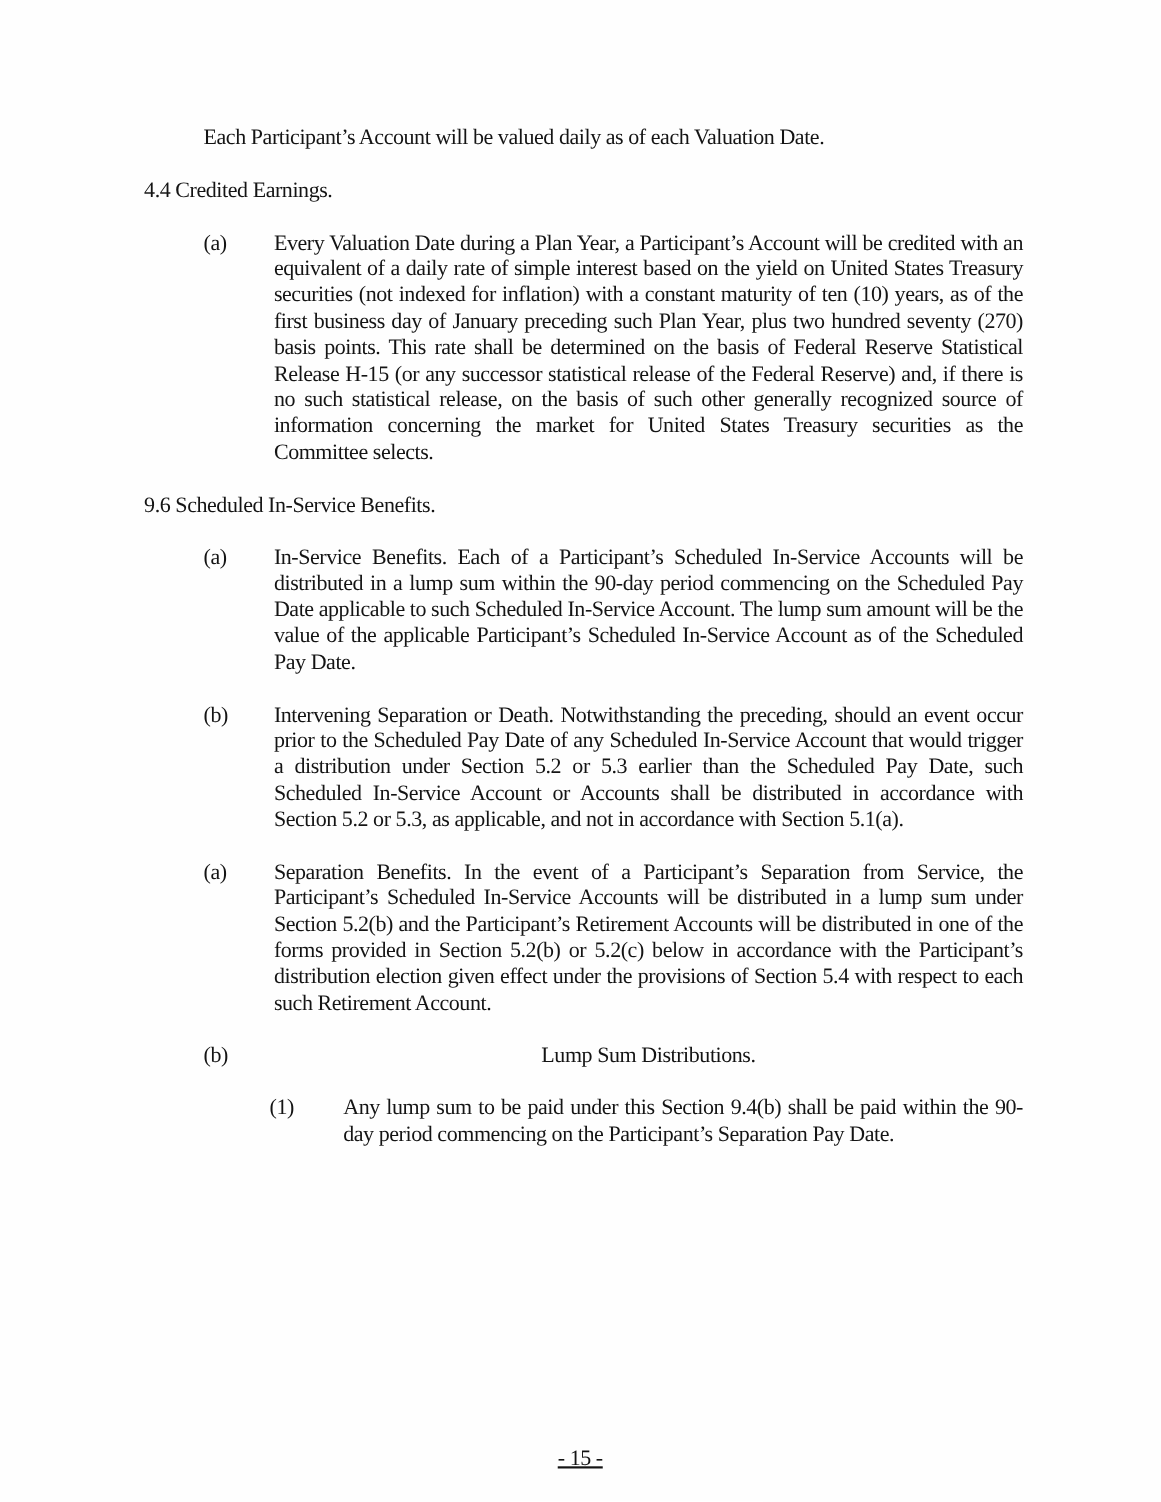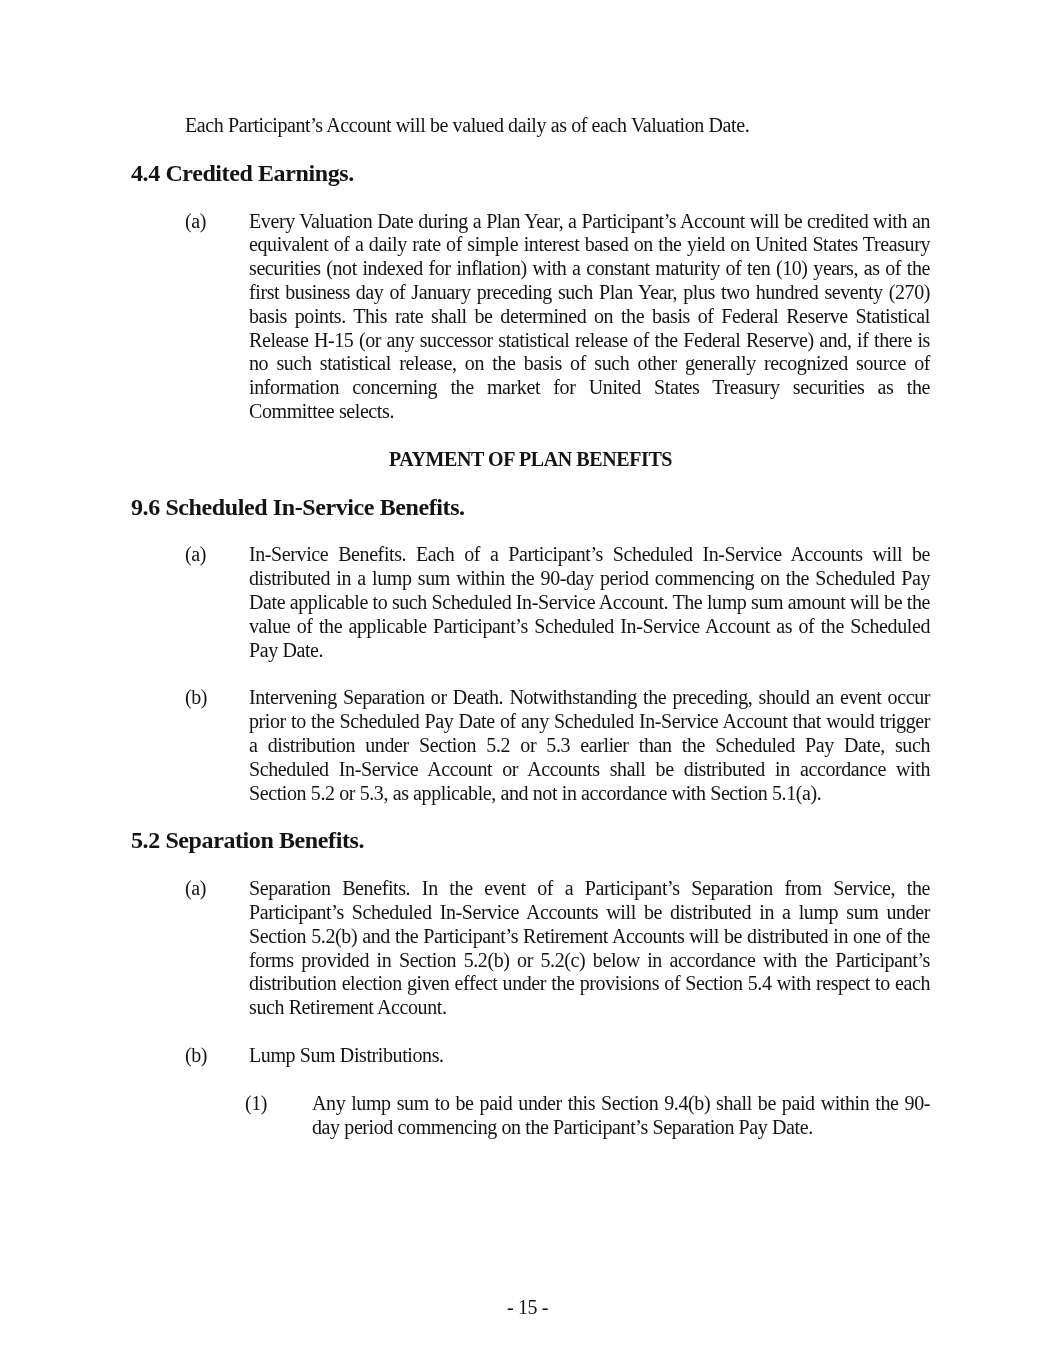--- a/index.html
+++ b/index.html
@@ -23,79 +23,78 @@
     position: absolute;
     top: 114px;
     left: 131px;
     width: 799px;
   }
   .block { margin: 0 0 24px 0; }
   .intro {
     margin-left: 54px;
   }
   .heading {
-    font-weight: bold;
-    font-size: 24px;
+    font-weight: normal;
+    font-size: 20px;
   }
   .item {
     display: flex;
   }
   .item.lvl1 { margin-left: 54px; }
   .item.lvl1 .label { flex: 0 0 64px; }
   .item.lvl2 { margin-left: 114px; }
   .item.lvl2 .label { flex: 0 0 67px; }
   .item .text {
     flex: 1 1 auto;
     text-align: justify;
   }
-  .item .text.single { text-align: left; }
+  .item .text.single { text-align: center; }
   .article-title {
     text-align: center;
     font-weight: bold;
   }
   .page-number {
     position: absolute;
     left: 0;
     right: 0;
-    bottom: 45px;
+    bottom: 26px;
     text-align: center;
+    text-decoration: underline;
   }
 </style>
 </head>
 <body>
 
 <div class="page">
   <div class="content">
 
     <div class="block intro">Each Participant’s Account will be valued daily as of each Valuation Date.</div>
 
     <div class="block heading">4.4 Credited Earnings.</div>
 
     <div class="block item lvl1">
       <span class="label">(a)</span>
       <span class="text">Every Valuation Date during a Plan Year, a Participant’s Account will be credited with an equivalent of a daily rate of simple interest based on the yield on United States Treasury securities (not indexed for inflation) with a constant maturity of ten (10) years, as of the first business day of January preceding such Plan Year, plus two hundred seventy (270) basis points.  This rate shall be determined on the basis of Federal Reserve Statistical Release H-15 (or any successor statistical release of the Federal Reserve) and, if there is no such statistical release, on the basis of such other generally recognized source of information concerning the market for United States Treasury securities as the Committee selects.</span>
     </div>
 
     <div class="block article-title">
-      <div>PAYMENT OF PLAN BENEFITS</div>
     </div>
 
     <div class="block heading">9.6 Scheduled In-Service Benefits.</div>
 
     <div class="block item lvl1">
       <span class="label">(a)</span>
       <span class="text">In-Service Benefits. Each of a Participant’s Scheduled In-Service Accounts will be distributed in a lump sum within the 90-day period commencing on the Scheduled Pay Date applicable to such Scheduled In-Service Account.  The lump sum amount will be the value of the applicable Participant’s Scheduled In-Service Account as of the Scheduled Pay Date.</span>
     </div>
 
     <div class="block item lvl1">
       <span class="label">(b)</span>
       <span class="text">Intervening Separation or Death.  Notwithstanding the preceding, should an event occur prior to the Scheduled Pay Date of any Scheduled In-Service Account that would trigger a distribution under Section 5.2 or 5.3 earlier than the Scheduled Pay Date, such Scheduled In-Service Account or Accounts shall be distributed in accordance with Section 5.2 or 5.3, as applicable, and not in accordance with Section 5.1(a).</span>
     </div>
 
-    <div class="block heading">5.2 Separation Benefits.</div>
 
     <div class="block item lvl1">
       <span class="label">(a)</span>
       <span class="text">Separation Benefits.  In the event of a Participant’s Separation from Service, the Participant’s Scheduled In-Service Accounts will be distributed in a lump sum under Section 5.2(b) and the Participant’s Retirement Accounts will be distributed in one of the forms provided in Section 5.2(b) or 5.2(c) below in accordance with the Participant’s distribution election given effect under the provisions of Section 5.4 with respect to each such Retirement Account.</span>
     </div>
 
     <div class="block item lvl1">
       <span class="label">(b)</span>
       <span class="text single">Lump Sum Distributions.</span>
     </div>

